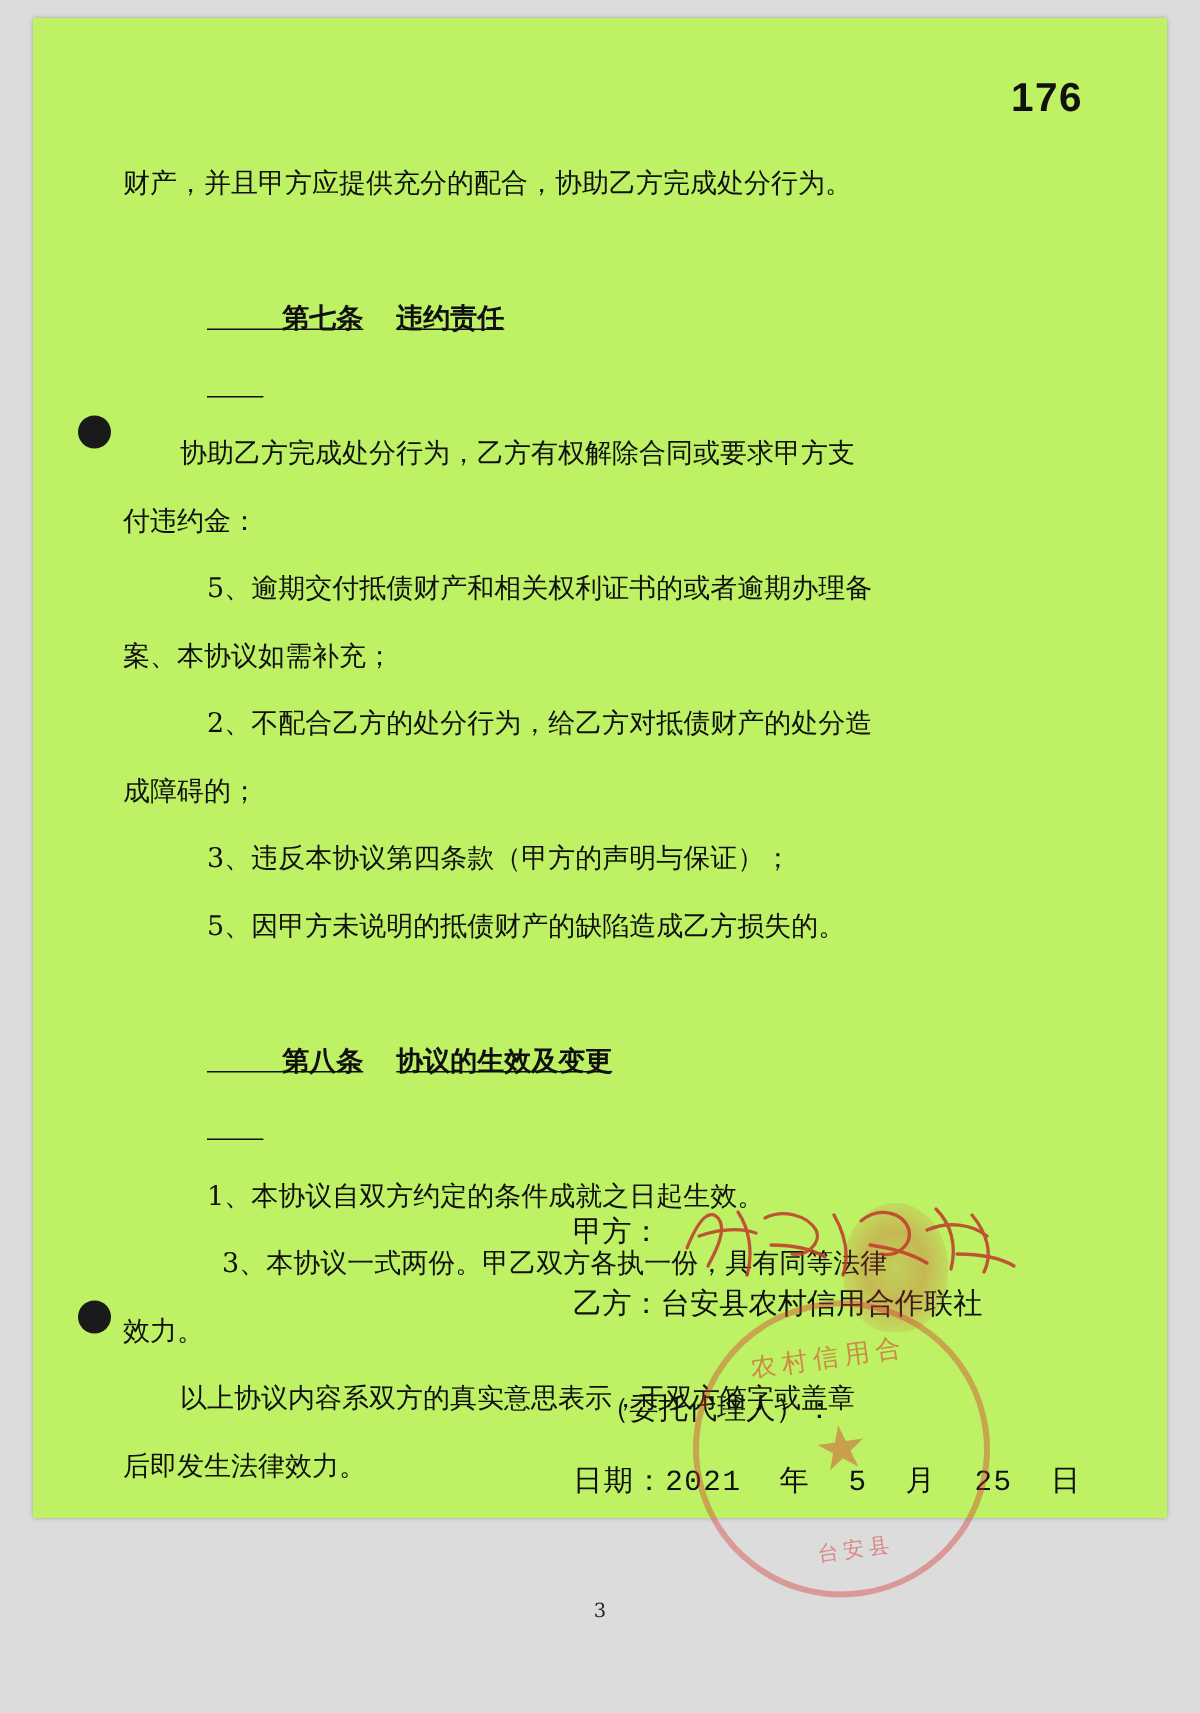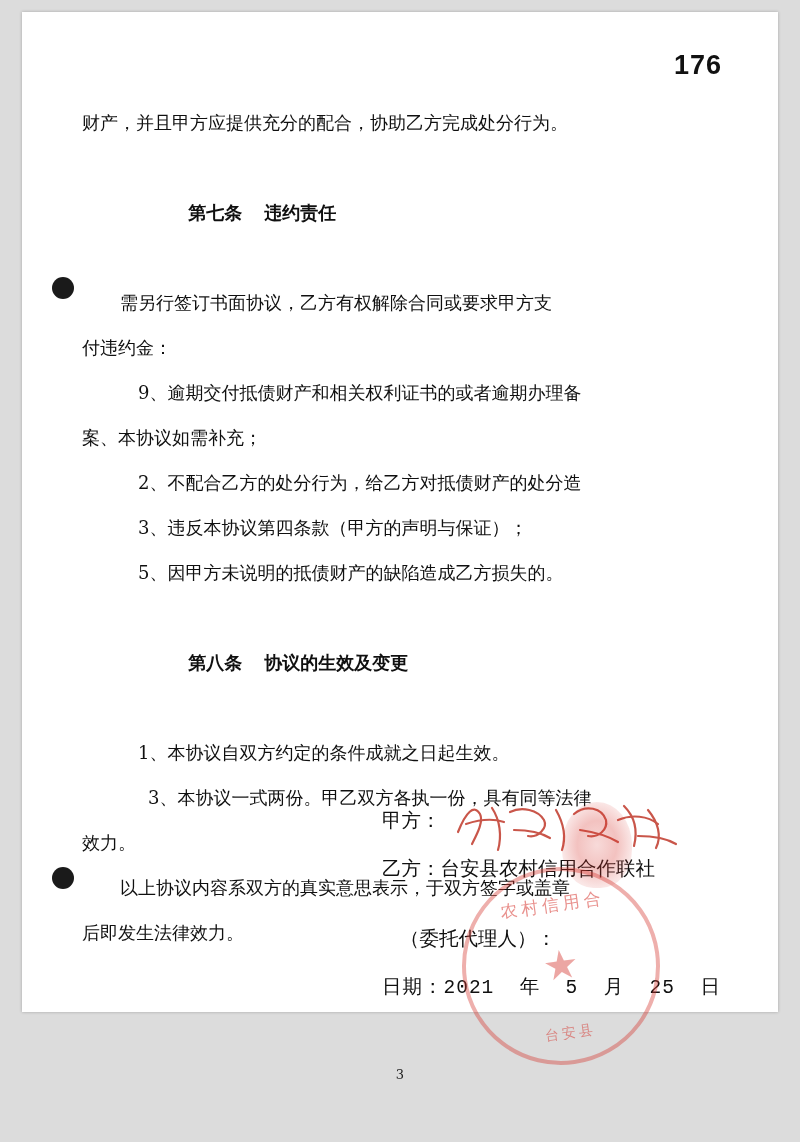--- a/index.html
+++ b/index.html
@@ -16,21 +16,21 @@
     height: 1142px;
     background: #dcdcdc;
     overflow: hidden;
   }
   .sheet {
     position: absolute;
     left: 22px;
     top: 12px;
     width: 756px;
     height: 1000px;
-    background: #ffffff;
+    background: #bef264;
     box-shadow: 0 0 3px rgba(0,0,0,0.25);
   }
   
   .page-number {
     position: absolute;
     right: 56px;
     top: 38px;
     font-size: 27px;
     font-weight: bold;
     letter-spacing: 1px;
@@ -58,20 +58,21 @@
     line-height: 45px;
     font-family: "DejaVu Serif", serif;
   }
   .line { white-space: pre-wrap; }
   .indent1 { padding-left: 38px; }
   .indent2 { padding-left: 56px; }
   .indent3 { padding-left: 66px; }
   .heading {
     font-weight: bold;
     padding-left: 56px;
+    text-decoration: underline;
   }
   .heading .gap { display: inline-block; width: 22px; }
 
   
   .sig-block {
     position: absolute;
     left: 60px;
     top: 795px;
     width: 640px;
     font-size: 19.5px;
@@ -173,27 +174,28 @@
 
     <div class="page-number">176</div>
 
     <div class="body-text">
       <div class="line">财产，并且甲方应提供充分的配合，协助乙方完成处分行为。</div>
 
       <div class="line heading">
         <span>第七条</span><span class="gap"></span><span>违约责任</span>
       </div>
 
-      <div class="line indent1">需另行签订书面协议，乙方有权解除合同或要求甲方支</div>
+      <div class="line indent1">协助乙方完成处分行为，乙方有权解除合同或要求甲方支</div>
       <div class="line">付违约金：</div>
 
-      <div class="line indent2">9、逾期交付抵债财产和相关权利证书的或者逾期办理备</div>
+      <div class="line indent2">5、逾期交付抵债财产和相关权利证书的或者逾期办理备</div>
       <div class="line">案、本协议如需补充；</div>
 
       <div class="line indent2">2、不配合乙方的处分行为，给乙方对抵债财产的处分造</div>
+      <div class="line">成障碍的；</div>
 
       <div class="line indent2">3、违反本协议第四条款（甲方的声明与保证）；</div>
       <div class="line indent2">5、因甲方未说明的抵债财产的缺陷造成乙方损失的。</div>
 
       <div class="line heading">
         <span>第八条</span><span class="gap"></span><span>协议的生效及变更</span>
       </div>
 
       <div class="line indent2">1、本协议自双方约定的条件成就之日起生效。</div>
       <div class="line indent3">3、本协议一式两份。甲乙双方各执一份，具有同等法律</div>

